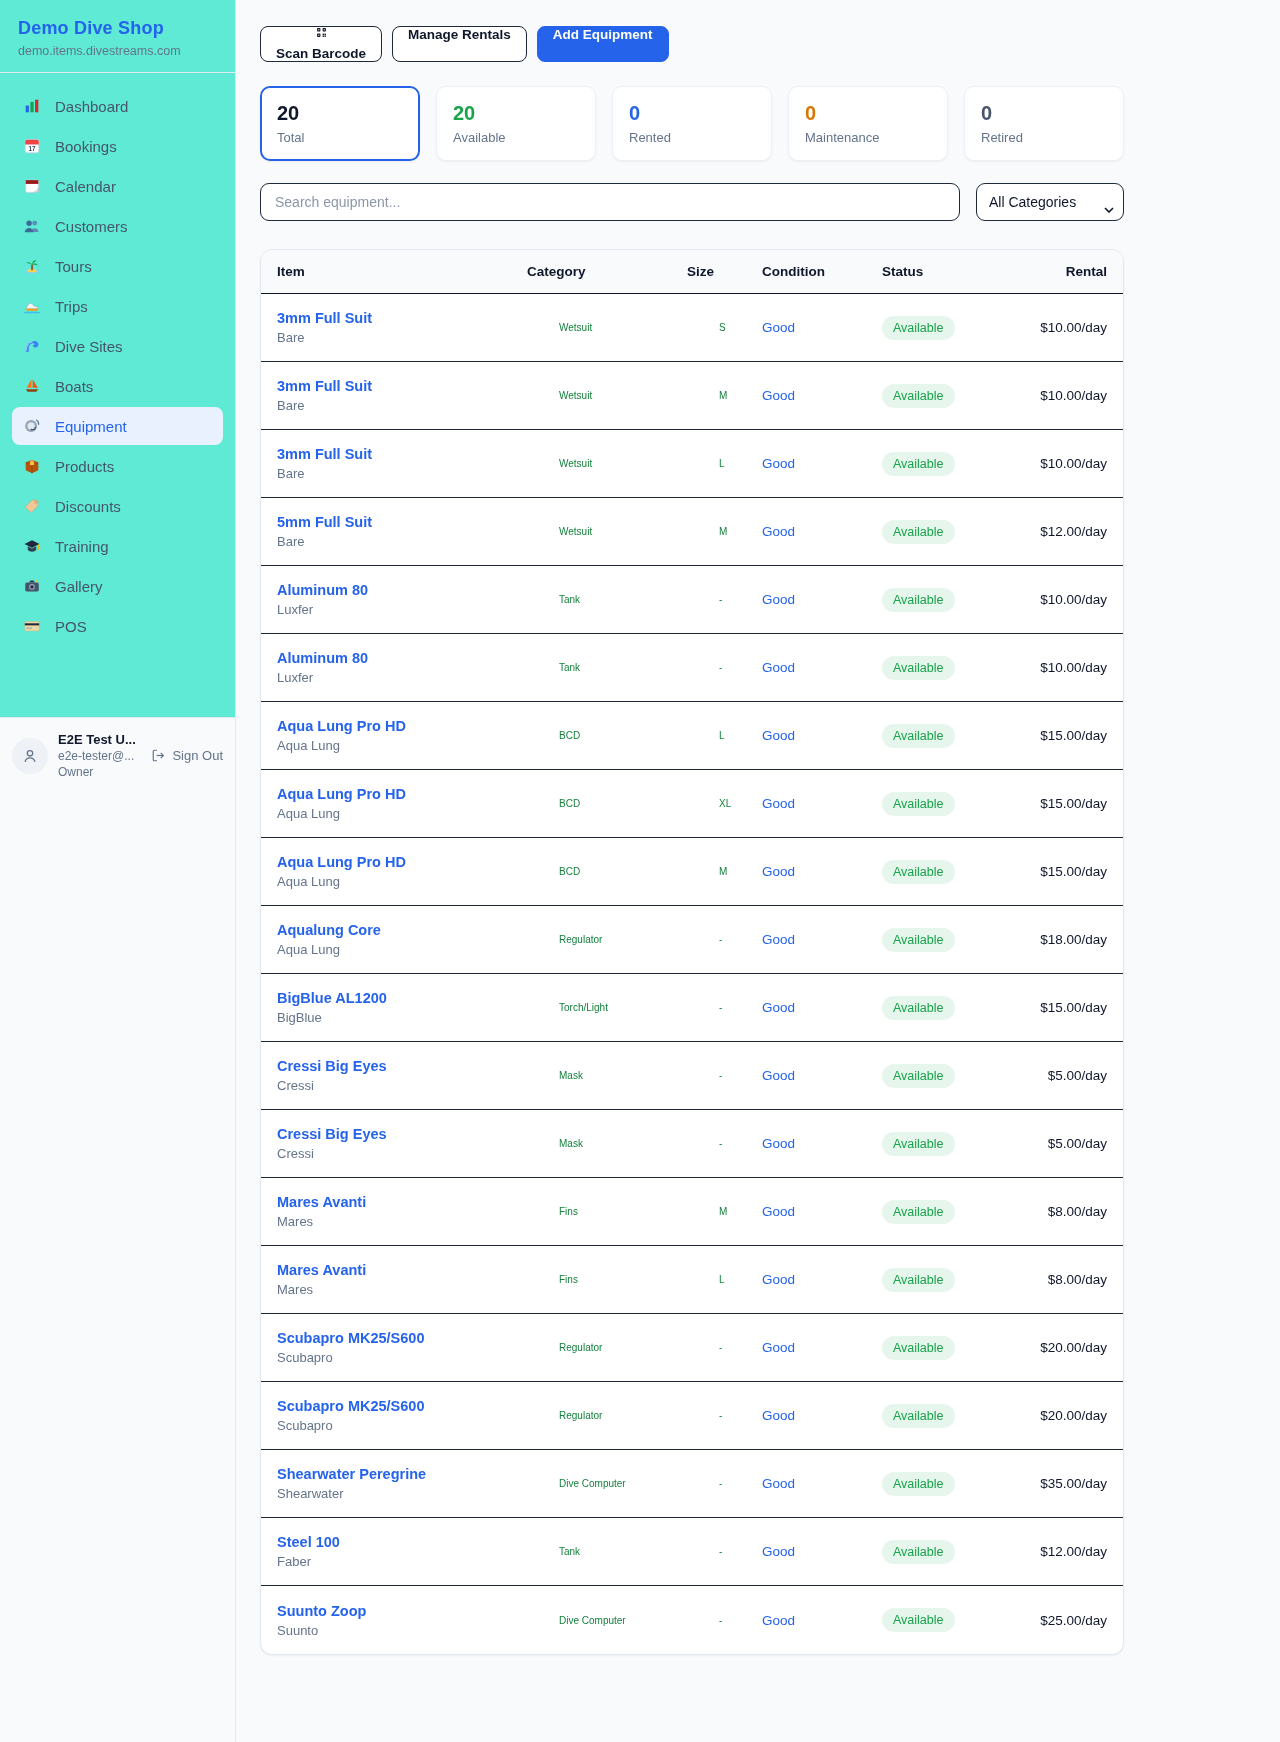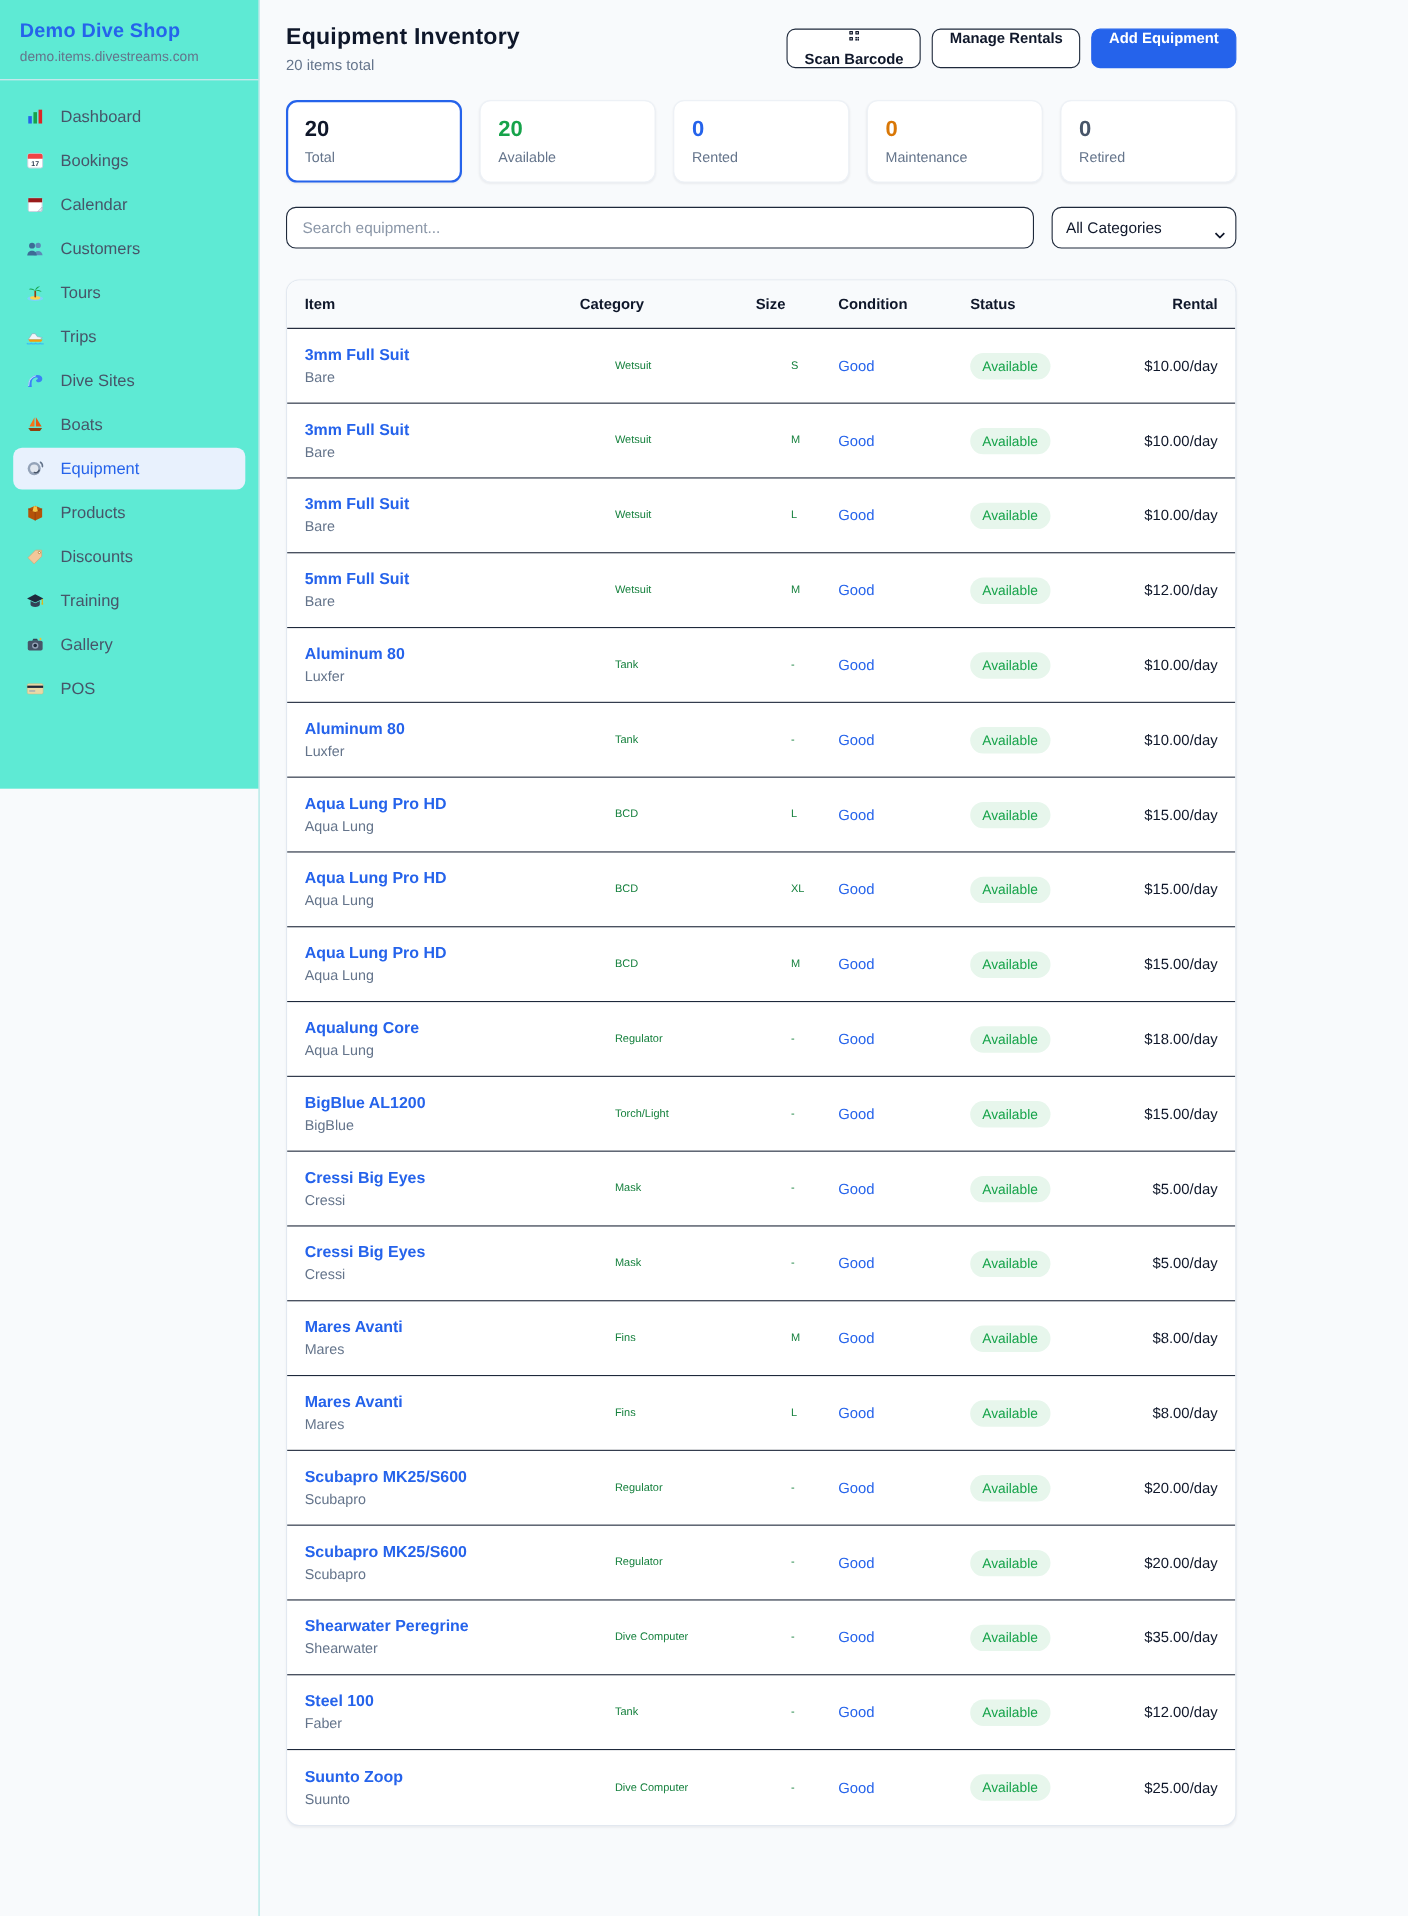--- a/index.html
+++ b/index.html
@@ -45,21 +45,21 @@
   .stat-card { background:#fff; border:1px solid #edf1f6; border-radius:10px; padding:15px 16px;
                box-shadow:0 1px 2px rgba(15,23,42,.06); }
   .stat-card.selected { border:2px solid #2563eb; padding:14px 15px; }
   .stat-value { font-size:20px; font-weight:700; }
   .stat-label { font-size:13px; color:#64748b; margin-top:5px; }
   
   .filters { display:flex; gap:16px; margin-bottom:28px; }
   .search-input { flex:1; height:38px; border:1.5px solid #1e293b; border-radius:9px; padding:0 14px;
                   font-size:14px; font-family:inherit; color:#0f172a; background:#fff; outline:none; }
   .search-input::placeholder { color:#8b97a8; }
-  .select-wrap { position:relative; width:168px; }
+  .select-wrap { position:relative; width:148px; }
   .select-wrap select { width:100%; height:38px; border:1.5px solid #1e293b; border-radius:9px;
                         background:#fff; font-size:14px; font-family:inherit; color:#0f172a;
                         padding:0 26px 0 12px; appearance:none; -webkit-appearance:none; cursor:pointer; }
   .select-wrap .chev { position:absolute; right:10px; top:16px; pointer-events:none; }
   
   .table-card { background:#fff; border:1px solid #e2e8f0; border-radius:12px; overflow:hidden;
                 box-shadow:0 1px 2px rgba(15,23,42,.05); }
   .tgrid { display:grid; grid-template-columns:250px 160px 75px 120px 135px 1fr; align-items:center;
            padding:0 16px; }
   .thead { height:44px; background:#f8fafc; border-bottom:1.5px solid #0f172a; }
@@ -223,30 +223,47 @@
       <span class="ico">
           <svg width="18" height="18" viewBox="0 0 20 20">
             <rect x="2" y="5" width="16" height="10.5" rx="1.6" fill="#e9d8a6" stroke="#c9b77f" stroke-width=".5"></rect>
             <rect x="2" y="7" width="16" height="2.3" fill="#1e293b"></rect>
             <rect x="4" y="11.8" width="6" height="1.2" fill="#94a3b8"></rect>
           </svg>
         </span>
       <span>POS</span>
     </div>
   </nav>
+  <div class="side-footer">
+    <div class="avatar">
+      <svg width="18" height="18" viewBox="0 0 20 20" fill="none" stroke="#64748b" stroke-width="1.4">
+          <circle cx="10" cy="7" r="3"></circle>
+          <path d="M4.5 16.5c.6-3 2.9-4.5 5.5-4.5s4.9 1.5 5.5 4.5"></path>
+        </svg>
+    </div>
+    <div>
+      <div class="u-name">E2E Test U...</div>
+      <div class="u-mail">e2e-tester@...</div>
+      <div class="u-role">Owner</div>
+    </div>
+    <button class="signout">
+      <svg width="15" height="15" viewBox="0 0 20 20" fill="none" stroke="#64748b" stroke-width="1.6">
+          <path d="M8 3H4.5A1.5 1.5 0 003 4.5v11A1.5 1.5 0 004.5 17H8"></path>
+          <path d="M13 6.5L16.5 10 13 13.5"></path>
+          <path d="M16 10H7.5"></path>
+        </svg>
+      <span>Sign Out</span>
+    </button>
+  </div>
   <div class="side-fill"></div>
 </aside>
 
 <main>
   <div class="container">
     <div class="page-head">
-      <div>
-        <div class="page-title">Equipment Inventory</div>
-        <div class="page-sub">20 items total</div>
-      </div>
       <div class="head-actions">
         <button class="btn btn-outline">
           <svg width="15" height="15" viewBox="0 0 20 20">
               <g fill="#0f172a">
                 <rect x="2" y="2" width="6" height="6" rx="1"></rect>
                 <rect x="4" y="4" width="2" height="2" fill="#fff"></rect>
                 <rect x="12" y="2" width="6" height="6" rx="1"></rect>
                 <rect x="14" y="4" width="2" height="2" fill="#fff"></rect>
                 <rect x="2" y="12" width="6" height="6" rx="1"></rect>
                 <rect x="4" y="14" width="2" height="2" fill="#fff"></rect>

